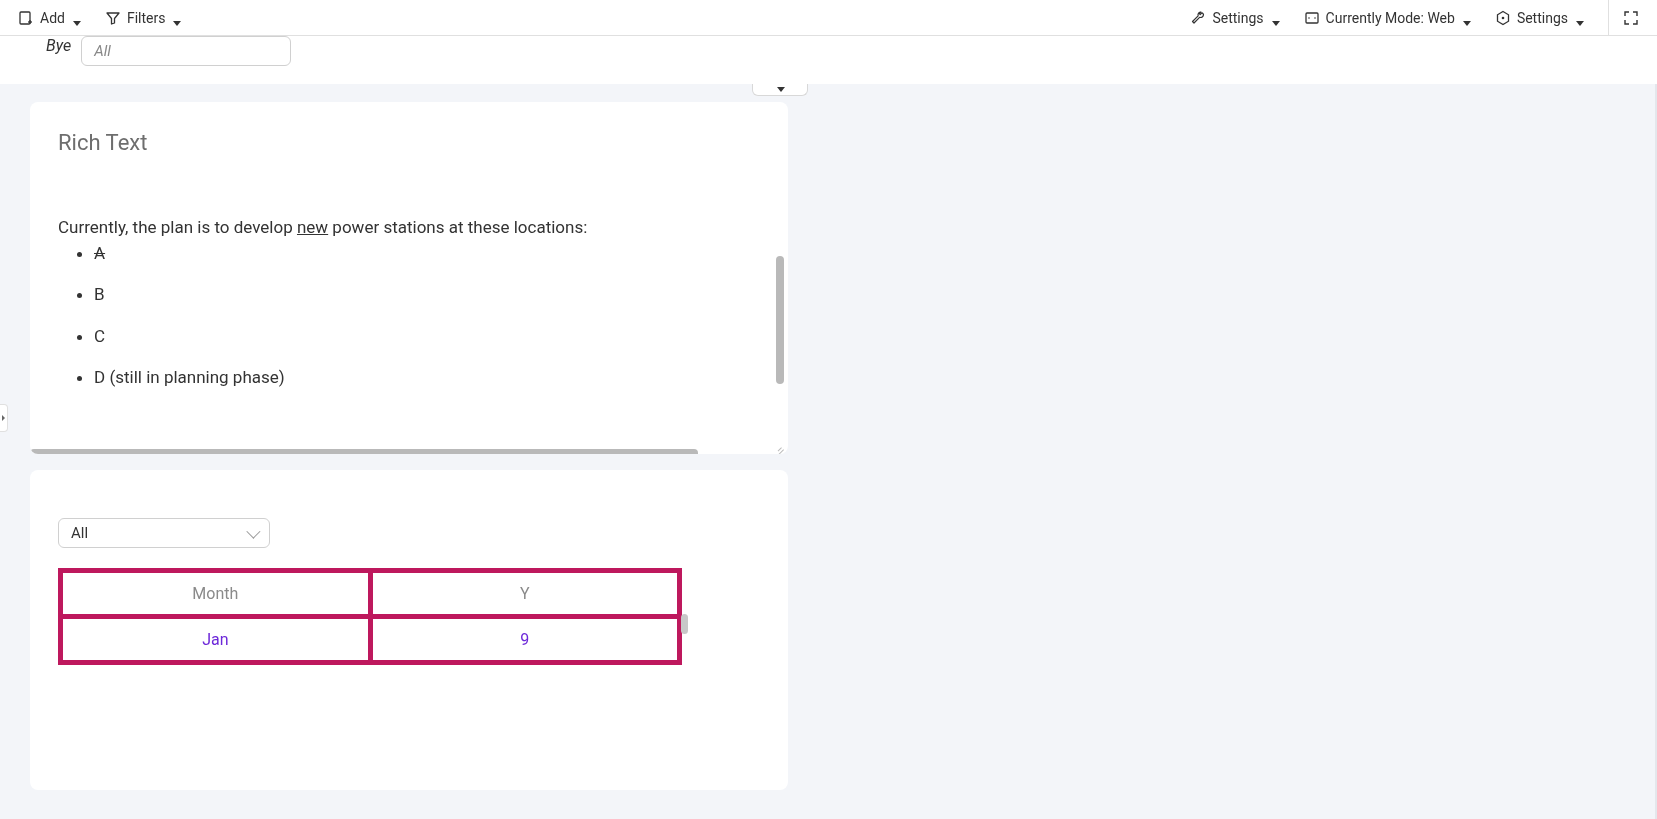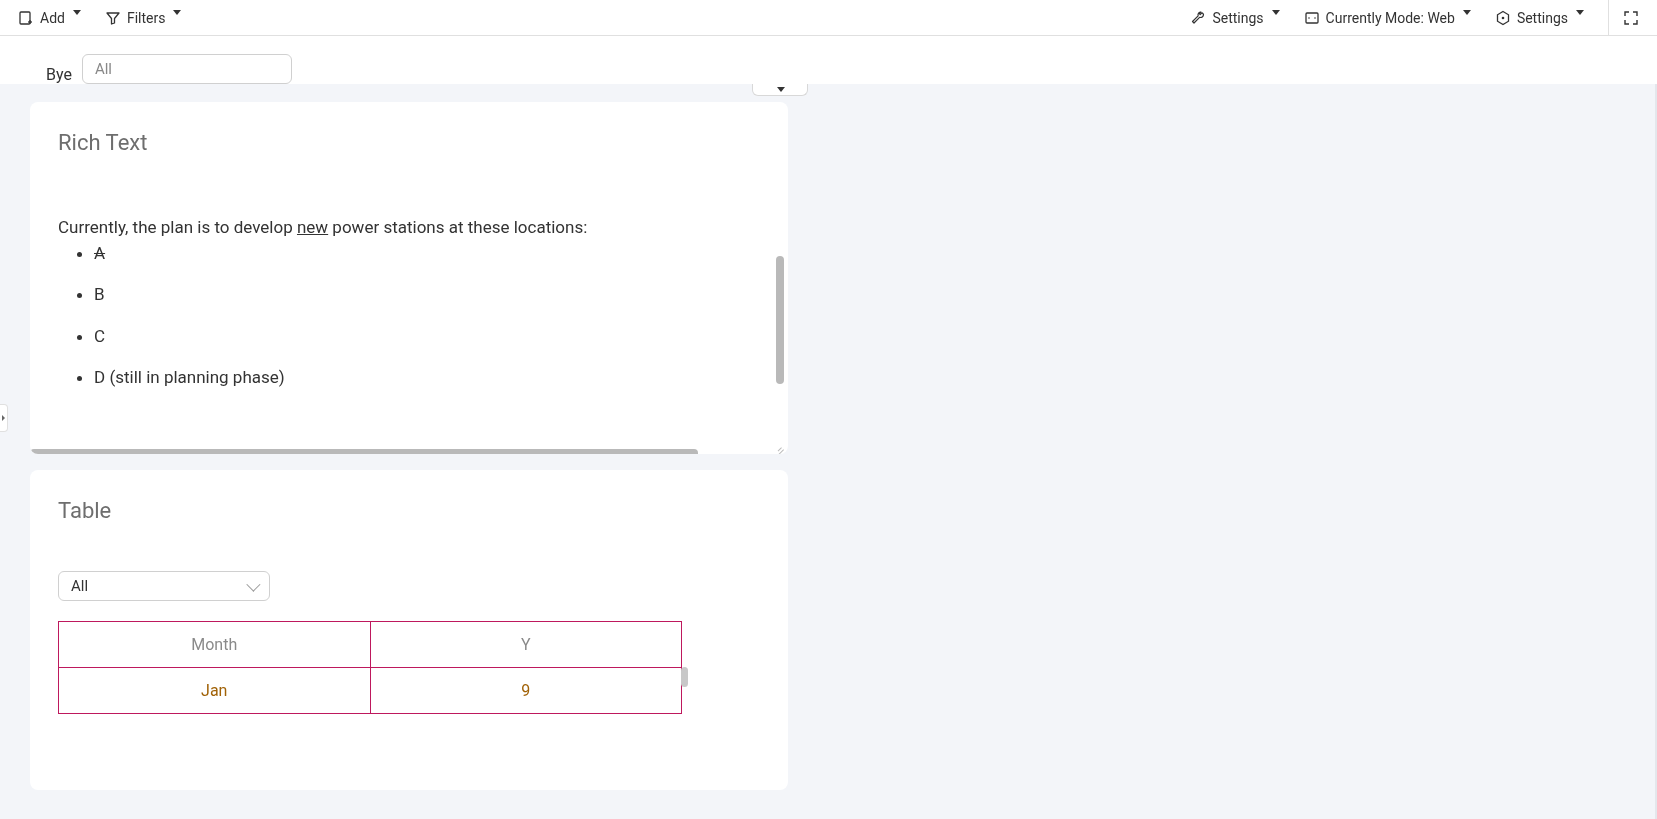--- a/index.html
+++ b/index.html
@@ -18,21 +18,21 @@
     height: 36px;
     border-bottom: 1px solid #e0e0e0;
     display: flex;
     align-items: center;
     padding: 0 18px;
     justify-content: space-between;
   }
   .toolbar-left, .toolbar-right { display: flex; align-items: center; gap: 24px; }
   .toolbar-item {
     display: flex;
-    align-items: flex-start;
+    align-items: flex-end;
     gap: 6px;
     cursor: pointer;
     color: #333;
     font-size: 14px;
   }
   .caret-down {
     width: 0; height: 0;
     border-left: 4px solid transparent;
     border-right: 4px solid transparent;
     border-top: 5px solid #333;
@@ -44,25 +44,26 @@
     height: 36px;
     display: flex;
     align-items: center;
     cursor: pointer;
   }
 
   
   .filter-row {
     height: 48px;
     display: flex;
-    align-items: flex-end;
+    align-items: flex-start;
     padding: 0 46px;
     gap: 10px;
     color: #333;
     font-size: 16px;
+    font-style: italic;
   }
   .filter-select {
     border: 1px solid #d0d0d0;
     border-radius: 6px;
     height: 30px;
     width: 210px;
     padding: 0 12px;
     color: #888;
     display: flex;
     align-items: center;
@@ -199,33 +200,33 @@
   .data-table-wrap {
     padding: 8px 28px 0 28px;
     position: relative;
   }
   .data-table {
     border-collapse: collapse;
     width: 624px;
     font-size: 16px;
   }
   .data-table th, .data-table td {
-    border: 1px solid #be185d;
+    border: 5px solid #be185d;
     text-align: center;
     height: 46px;
     vertical-align: middle;
   }
   .data-table th {
     color: #8a8a8a;
     font-weight: 400;
     background: #fff;
   }
   .data-table th:first-child, .data-table td:first-child { width: 312px; }
   .data-table th:last-child, .data-table td:last-child { width: 312px; }
-  .data-table td { color: #a16207; }
+  .data-table td { color: #6d28d9; }
 
   .table-vscroll {
     position: absolute;
     right: 100px;
     top: 54px;
     width: 7px;
     height: 20px;
     background: #c8c8c8;
     border-radius: 4px;
   }
@@ -338,21 +339,20 @@
         <li><span>C</span></li>
         <li><span>D </span><span class="italic">(still in planning phase)</span></li>
       </ul>
     </div>
     <div class="vscroll"></div>
     <div class="resize-handle"></div>
     <div class="hscroll"></div>
   </div>
 
   <div class="card card-table">
-    <div class="card-title">Table</div>
     <div class="table-controls">
       <div class="table-select">
         <span>All</span>
         <span class="chev-down"></span>
       </div>
     </div>
     <div class="data-table-wrap">
       <table class="data-table">
         <thead>
           <tr>

